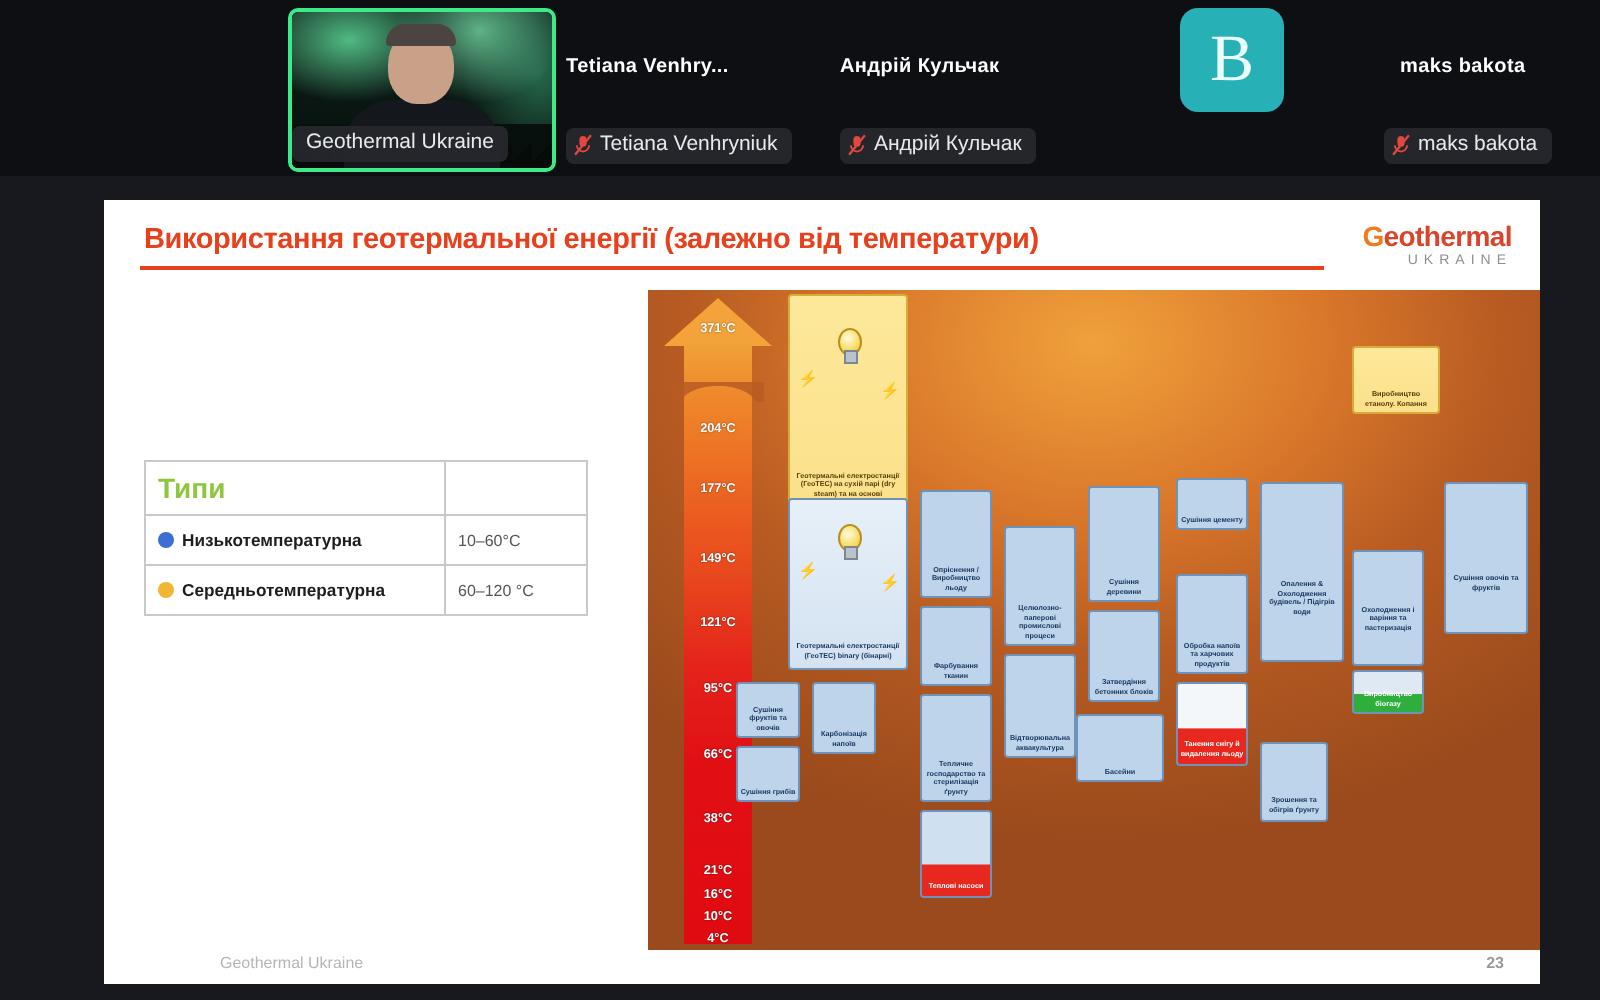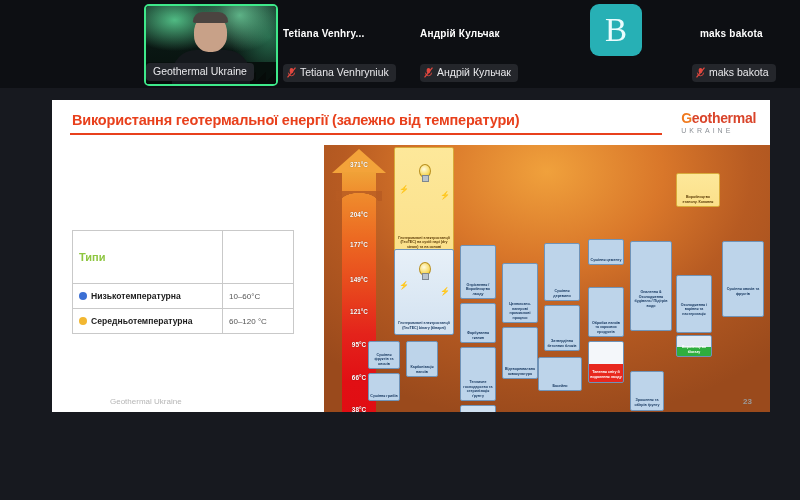--- a/index.html
+++ b/index.html
@@ -57,45 +57,45 @@
   .cam2 .head2{position:absolute;left:48px;top:8px;width:33px;height:38px;border-radius:48% 48% 44% 44%;background:#c8a188;}
   .cam2 .hair2{position:absolute;left:47px;top:6px;width:35px;height:11px;border-radius:16px 16px 3px 3px;background:#4b4440;}
   .cam2 .body2{position:absolute;left:26px;top:44px;width:78px;height:34px;border-radius:24px 24px 0 0;background:#14181c;}
   .avatar-letter{
     width:52px;height:52px;border-radius:9px;background:#27b0b5;
     color:#eafcfd;font-size:33px;line-height:52px;text-align:center;
     font-weight:300;font-family:"Liberation Serif", serif;
   }
   
   #slide{
-    position:absolute;left:52px;top:100px;width:718px;height:312px;
+    position:absolute;left:52px;top:100px;width:718px;height:392px;
     background:#ffffff;overflow:hidden;
   }
   #slide-title{
     position:absolute;left:20px;top:12px;font-size:14.5px;font-weight:bold;
     color:#e8401c;white-space:nowrap;letter-spacing:-.2px;
   }
   #title-rule{
     position:absolute;left:18px;top:33px;width:592px;height:2px;background:#e8401c;
   }
-  #logo{position:absolute;right:14px;top:10px;text-align:left;}
+  #logo{position:absolute;right:14px;top:10px;text-align:right;}
   #logo .logomark{font-size:14px;font-weight:bold;color:#d9442a;line-height:16px;letter-spacing:-.3px;}
   #logo .logomark .g{color:#f07a1e;}
   #logo .logosub{font-size:7px;color:#8a8f95;letter-spacing:3px;margin-top:1px;}
   
   #types-table{
     position:absolute;left:20px;top:130px;width:222px;
     border-collapse:collapse;font-size:8.6px;
   }
   #types-table td{
     border:1px solid #c9c9c9;padding:4px 6px;color:#1d1d1d;
     font-weight:bold;vertical-align:middle;height:16px;
   }
   #types-table td.val{font-weight:normal;color:#555;width:58px;font-size:8px;margin-top:47px;}
-  #types-table td.hdr{color:#8ec640;font-size:11px;font-weight:bold;padding:18px 6px;}
+  #types-table td.hdr{color:#8ec640;font-size:14px;font-weight:bold;padding:5px 6px;}
   .dot{display:inline-block;width:8px;height:8px;border-radius:50%;
        margin-right:4px;vertical-align:-1px;}
   
   #infographic{
     position:absolute;left:272px;top:45px;width:446px;height:330px;
     background:radial-gradient(ellipse 330px 250px at 50% 8%, #f0a13c 0%, #d9772a 35%, #b75b22 62%, #9a4a1c 100%);
     overflow:hidden;
   }
   
   #thermo{position:absolute;left:8px;top:4px;width:54px;height:324px;}

